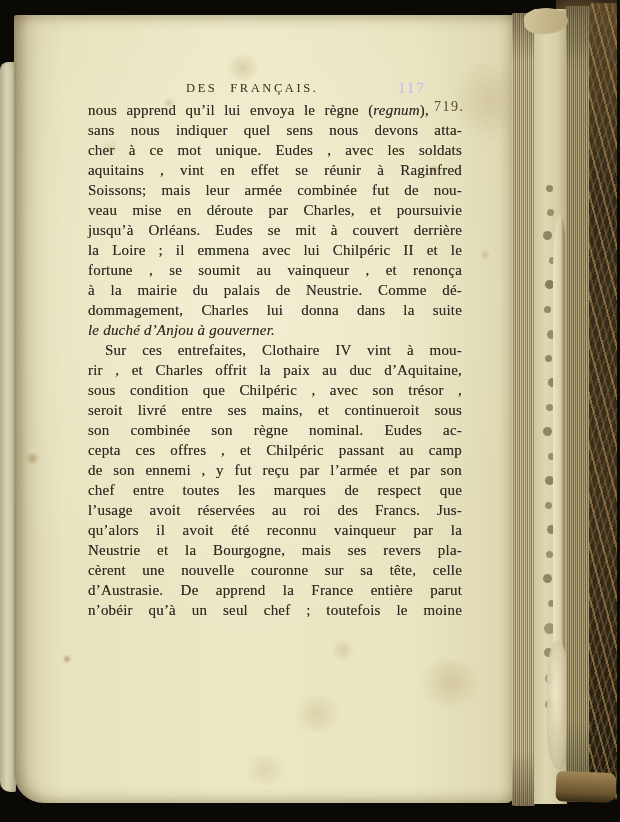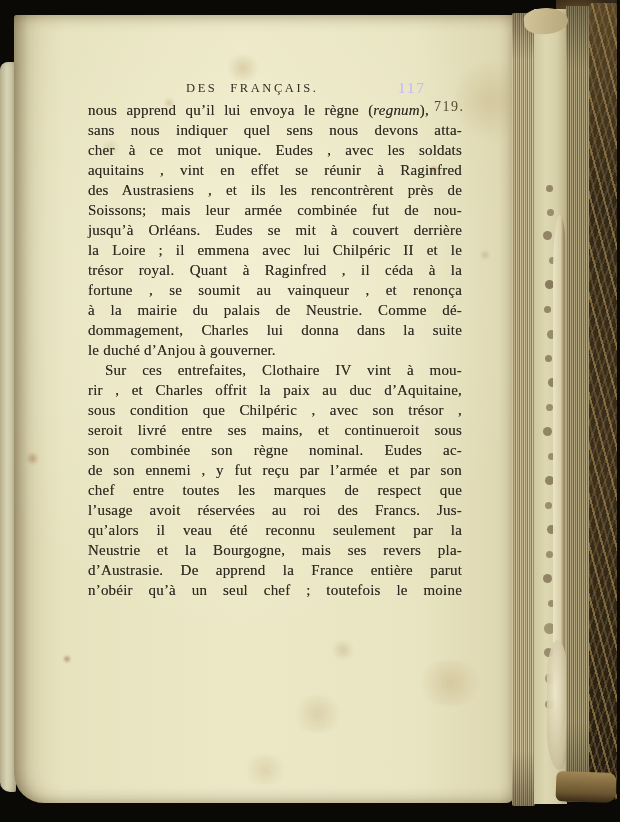--- a/index.html
+++ b/index.html
@@ -110,21 +110,21 @@
   .text-block{
     position:absolute;left:88px;top:100px;width:374px;color:#2e2a22;
     font-size:15px;letter-spacing:.2px;
     text-shadow:0 0 .4px rgba(46,42,34,.55);
   }
   .line{
     height:20px;line-height:20px;white-space:normal;
     text-align:justify;text-align-last:justify;
   }
   .line.first{width:341px;}
-  .line.short{text-align-last:left;}
+  .line.short{text-align-last:left;font-style:italic;}
   .line.indent{text-indent:17px;}
   .line i{font-style:italic;}
 </style>
 </head>
 <body>
 
 <div id="canvas">
 
   <div class="facing-page"></div>
 
@@ -156,36 +156,37 @@
 
   <div class="running-title">DES FRANÇAIS.</div>
   <div class="page-number">117</div>
   <div class="margin-note">719.</div>
 
   <div class="text-block">
     <div class="line first"><span>nous apprend qu’il lui envoya le règne (</span><i>regnum</i><span>),</span></div>
     <div class="line">sans nous indiquer quel sens nous devons atta-</div>
     <div class="line">cher à ce mot unique. Eudes , avec les soldats</div>
     <div class="line">aquitains , vint en effet se réunir à Raginfred</div>
-    <div class="line">des Austrasiens , et ils les rencontrèrent près de</div>
     <div class="line">Soissons; mais leur armée combinée fut de nou-</div>
+    <div class="line">veau mise en déroute par Charles, et poursuivie</div>
     <div class="line">jusqu’à Orléans. Eudes se mit à couvert derrière</div>
     <div class="line">la Loire ; il emmena avec lui Chilpéric II et le</div>
-    <div class="line">trésor royal. Quant à Raginfred , il céda à la</div>
     <div class="line">fortune , se soumit au vainqueur , et renonça</div>
     <div class="line">à la mairie du palais de Neustrie. Comme dé-</div>
     <div class="line">dommagement, Charles lui donna dans la suite</div>
     <div class="line short">le duché d’Anjou à gouverner.</div>
     <div class="line indent">Sur ces entrefaites, Clothaire IV vint à mou-</div>
     <div class="line">rir , et Charles offrit la paix au duc d’Aquitaine,</div>
     <div class="line">sous condition que Chilpéric , avec son trésor ,</div>
     <div class="line">seroit livré entre ses mains, et continueroit sous</div>
     <div class="line">son combinée son règne nominal. Eudes ac-</div>
+    <div class="line">cepta ces offres , et Chilpéric passant au camp</div>
     <div class="line">de son ennemi , y fut reçu par l’armée et par son</div>
     <div class="line">chef entre toutes les marques de respect que</div>
     <div class="line">l’usage avoit réservées au roi des Francs. Jus-</div>
-    <div class="line">qu’alors il veau été reconnu seulement par la</div>
+    <div class="line">qu’alors il avoit été reconnu vainqueur par la</div>
     <div class="line">Neustrie et la Bourgogne, mais ses revers pla-</div>
+    <div class="line">cèrent une nouvelle couronne sur sa tête, celle</div>
     <div class="line">d’Austrasie. De apprend la France entière parut</div>
     <div class="line">n’obéir qu’à un seul chef ; toutefois le moine</div>
   </div>
 
 </div>
 
 </body></html>

